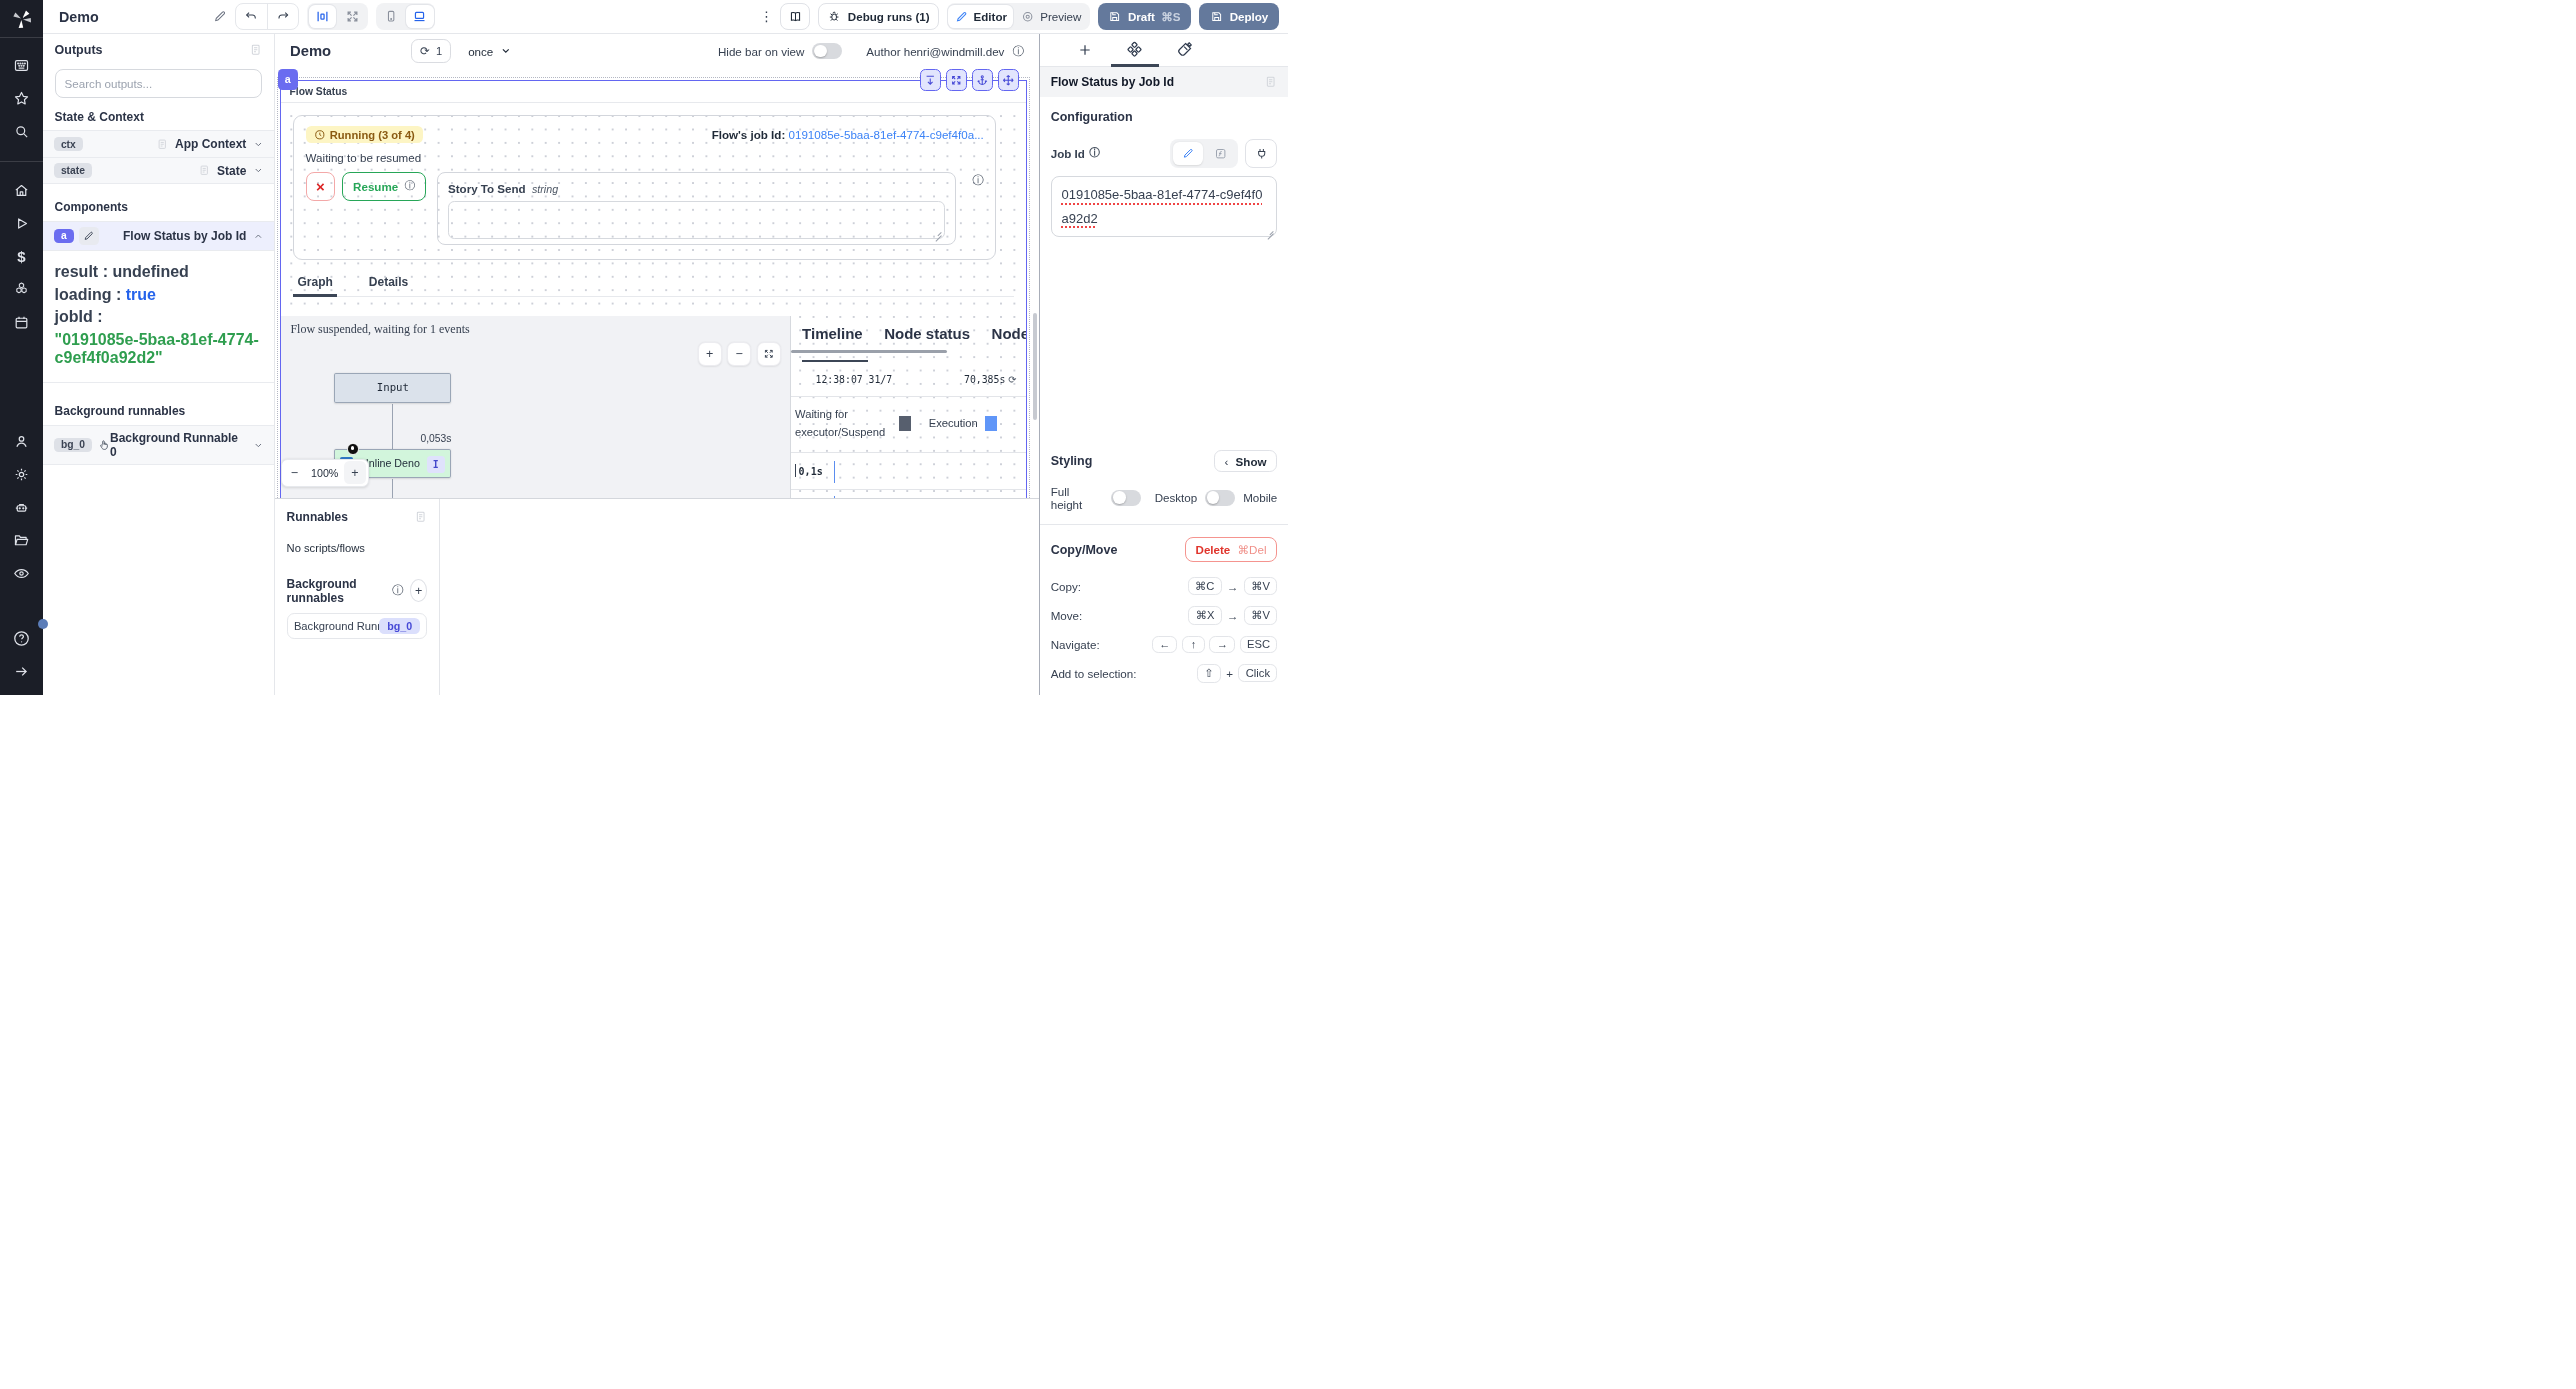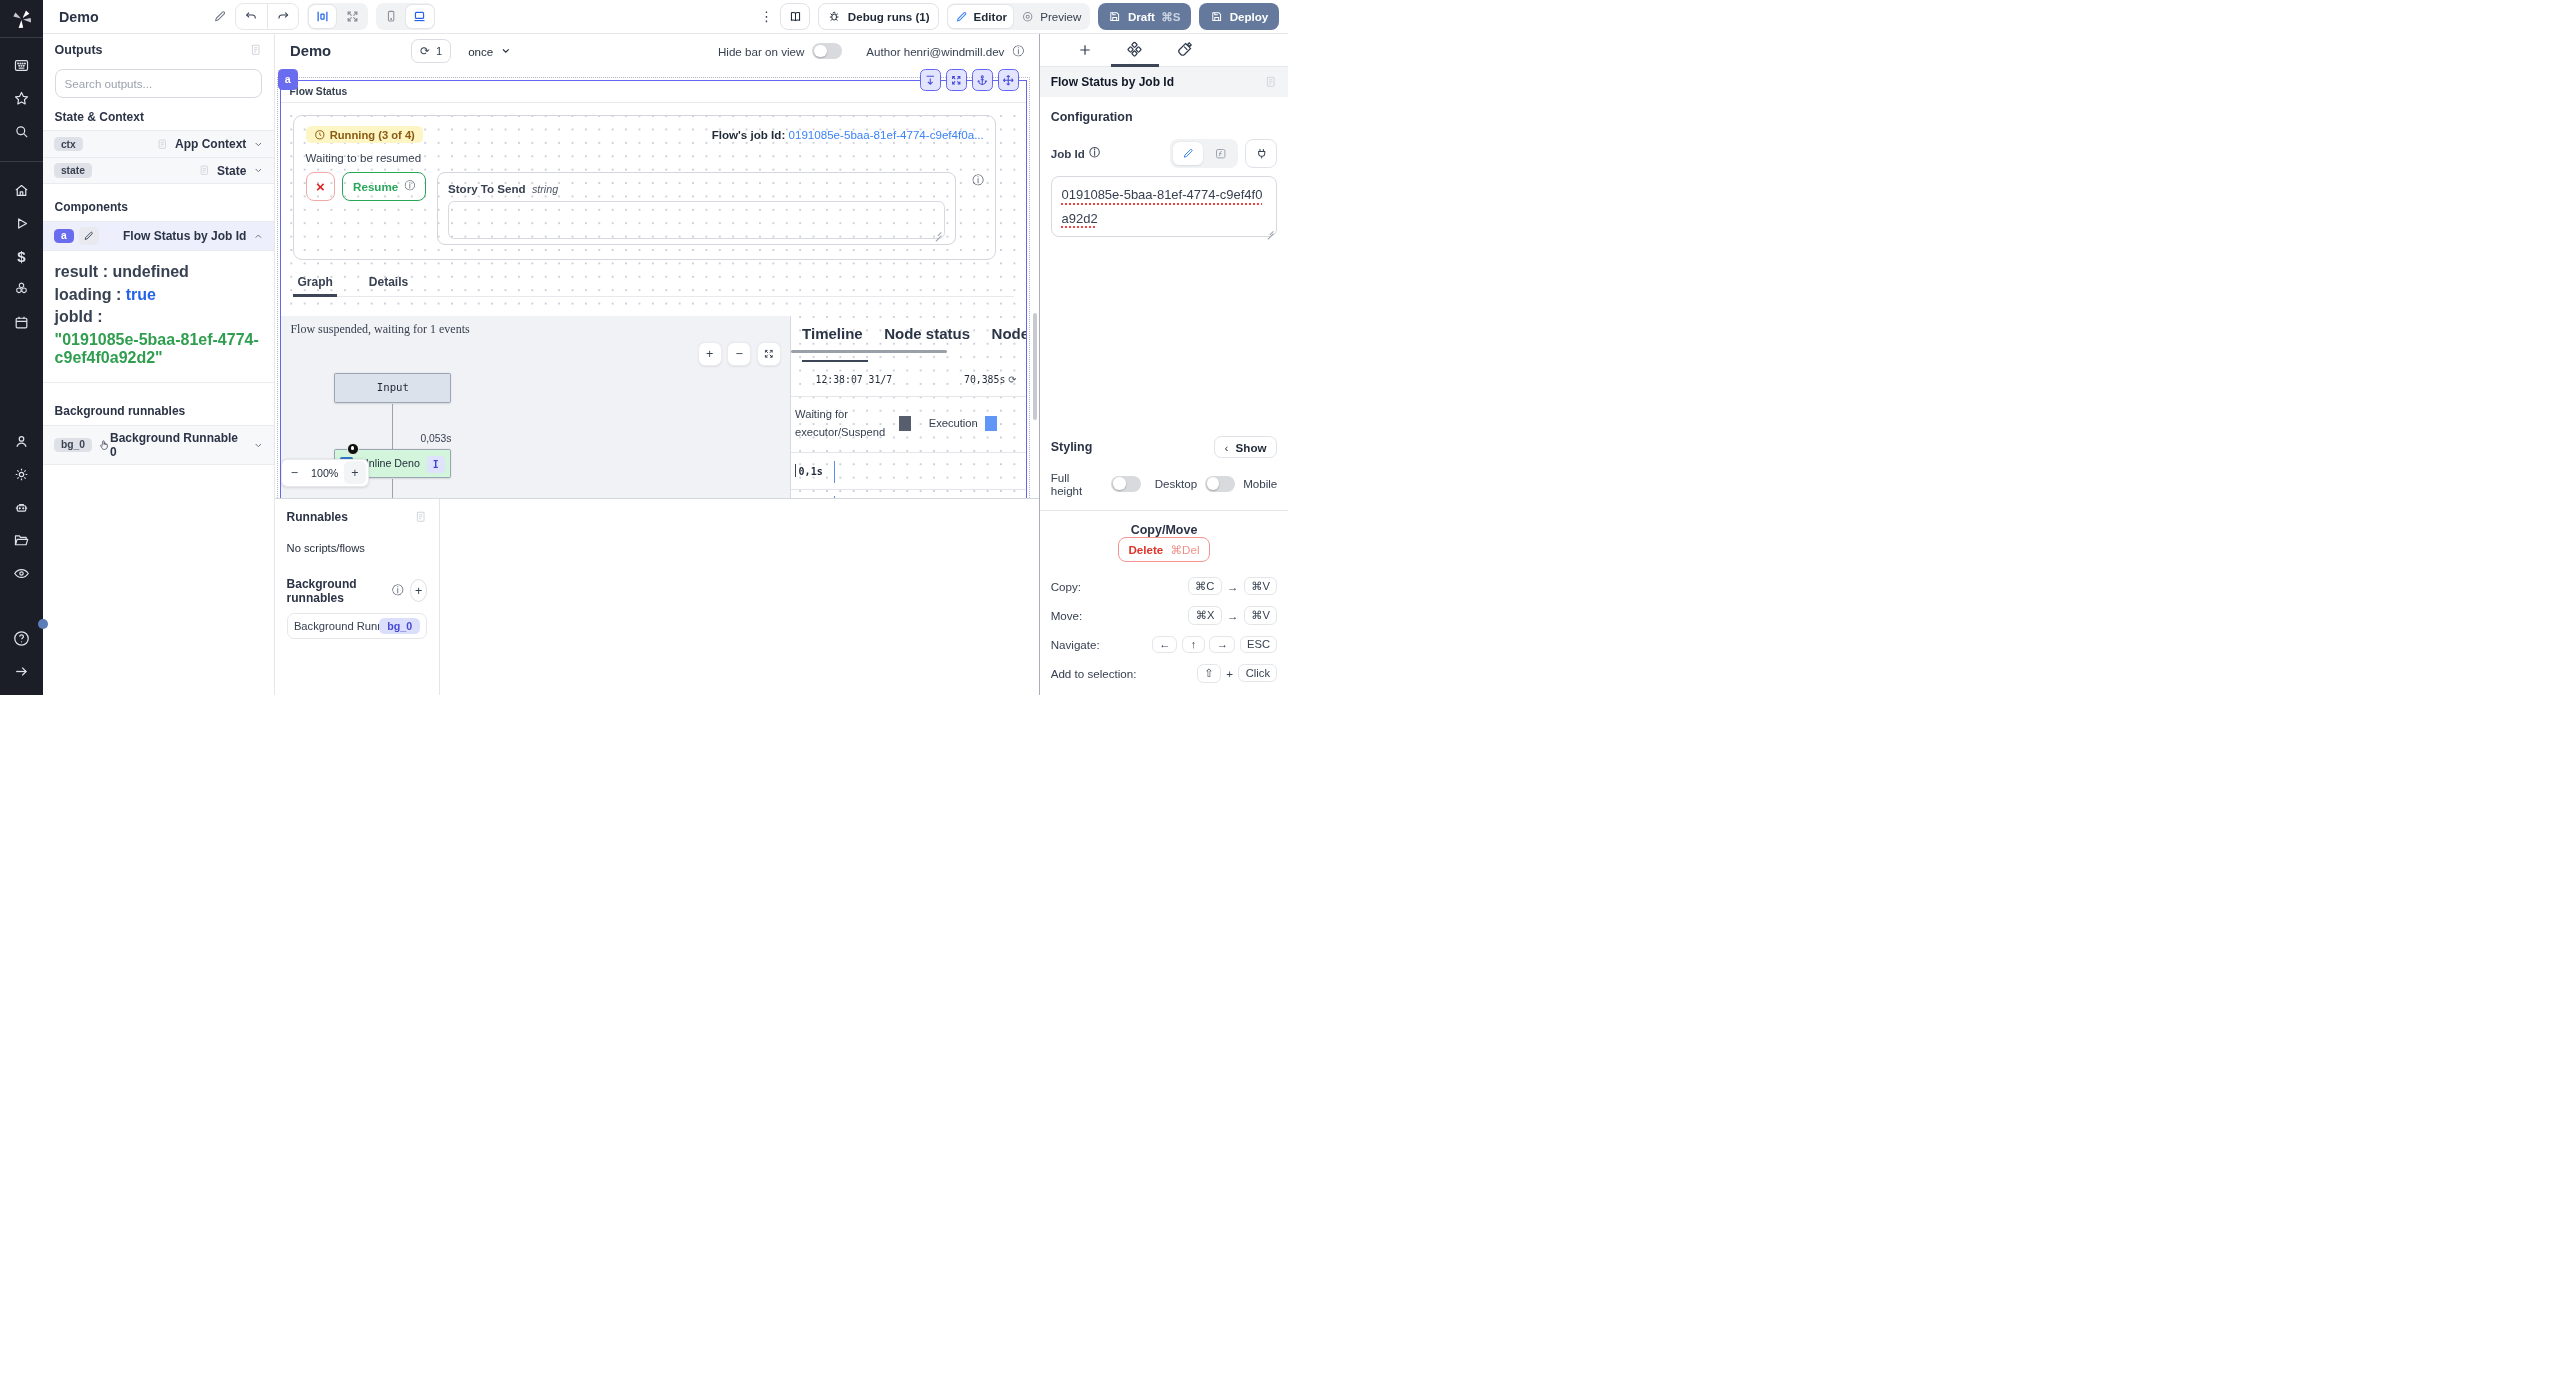--- a/index.html
+++ b/index.html
@@ -178,21 +178,21 @@
   .ed-btn { width:30px; height:23px; border-radius:6.3px; display:flex; align-items:center; justify-content:center; color:#98a0ac; cursor:pointer; }
   .ed-btn.active { background:#fff; box-shadow:0 0.9px 1.8px rgba(0,0,0,.1); color:#3b82f6; }
   .plug-btn { margin-left:7.2px; width:32px; height:29px; border:0.9px solid #e0e2e7; border-radius:8px; display:flex; align-items:center; justify-content:center; color:#374151; cursor:pointer; }
   .jobid-box { margin:8px 10.7px 0; border:0.9px solid #d6d9de; border-radius:8px; padding:6.3px 9.8px; font-size:13px; color:#374151; line-height:1.8; position:relative; min-height:51px; }
   .jobid-box .misspell { text-decoration:underline dotted #ef4444 1.8px; text-underline-offset:3.6px; word-break:break-all; }
   .rp-spacer { flex:1; }
   .styling-row { display:flex; align-items:center; justify-content:space-between; padding:0 10.7px; }
   .show-btn { border:0.9px solid #e0e2e7; border-radius:7.2px; padding:3.6px 9.8px; display:flex; align-items:center; gap:7.2px; font-size:11.6px; font-weight:600; color:#1f2937; background:#fff; cursor:pointer; }
   .toggles-row { display:flex; align-items:center; gap:8px; padding:12.5px 10.7px 13.4px; font-size:11.6px; color:#374151; }
   .rp-div { height:0.9px; background:#e5e7eb; }
-  .cm-row { display:flex; align-items:center; justify-content:space-between; padding:12.5px 10.7px 1.8px;flex-direction:column; }
+  .cm-row { display:flex; align-items:center; justify-content:space-between; padding:12.5px 10.7px 1.8px; }
   .del-btn { border:0.9px solid #f5948f; border-radius:8px; padding:4.5px 9.8px; background:#fff; display:flex; gap:7.2px; align-items:center; cursor:pointer; }
   .del-txt { color:#e0342b; font-weight:700; font-size:11.6px; }
   .del-kbd { color:#f08f88; font-size:11.6px; }
   .kbd-row { display:flex; align-items:center; padding:5.4px 10.7px; }
   .kbd-row .lbl { font-size:11.6px; color:#374151; }
   .kbd-set { margin-left:auto; display:flex; align-items:center; gap:4.5px; }
   .kbd { border:0.9px solid #e3e5e9; border-radius:6.3px; padding:1.8px 6.3px; font-size:11.2px; color:#374151; background:#fff; min-width:23px; text-align:center; }
   .sep { color:#374151; font-size:11.6px; padding:0 0.9px; }
 </style>
 </head>

